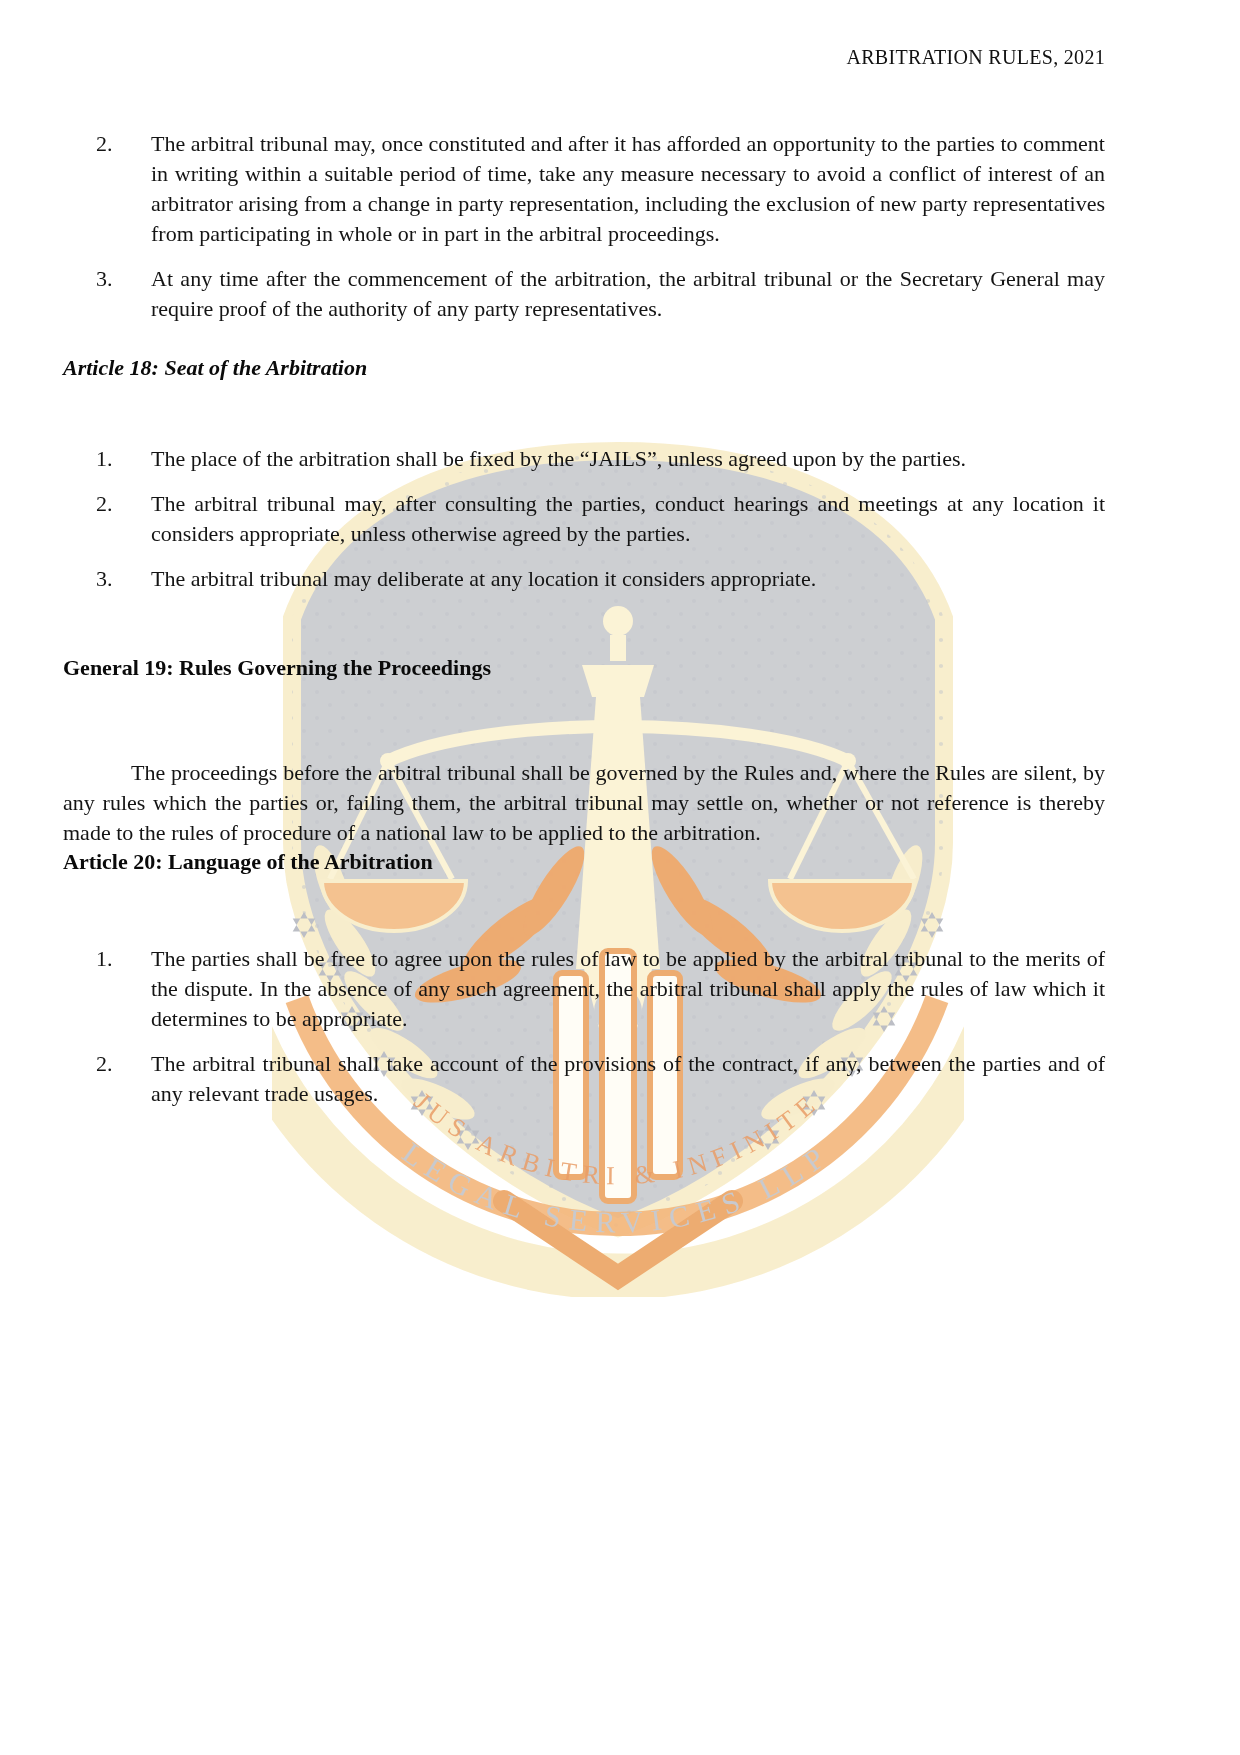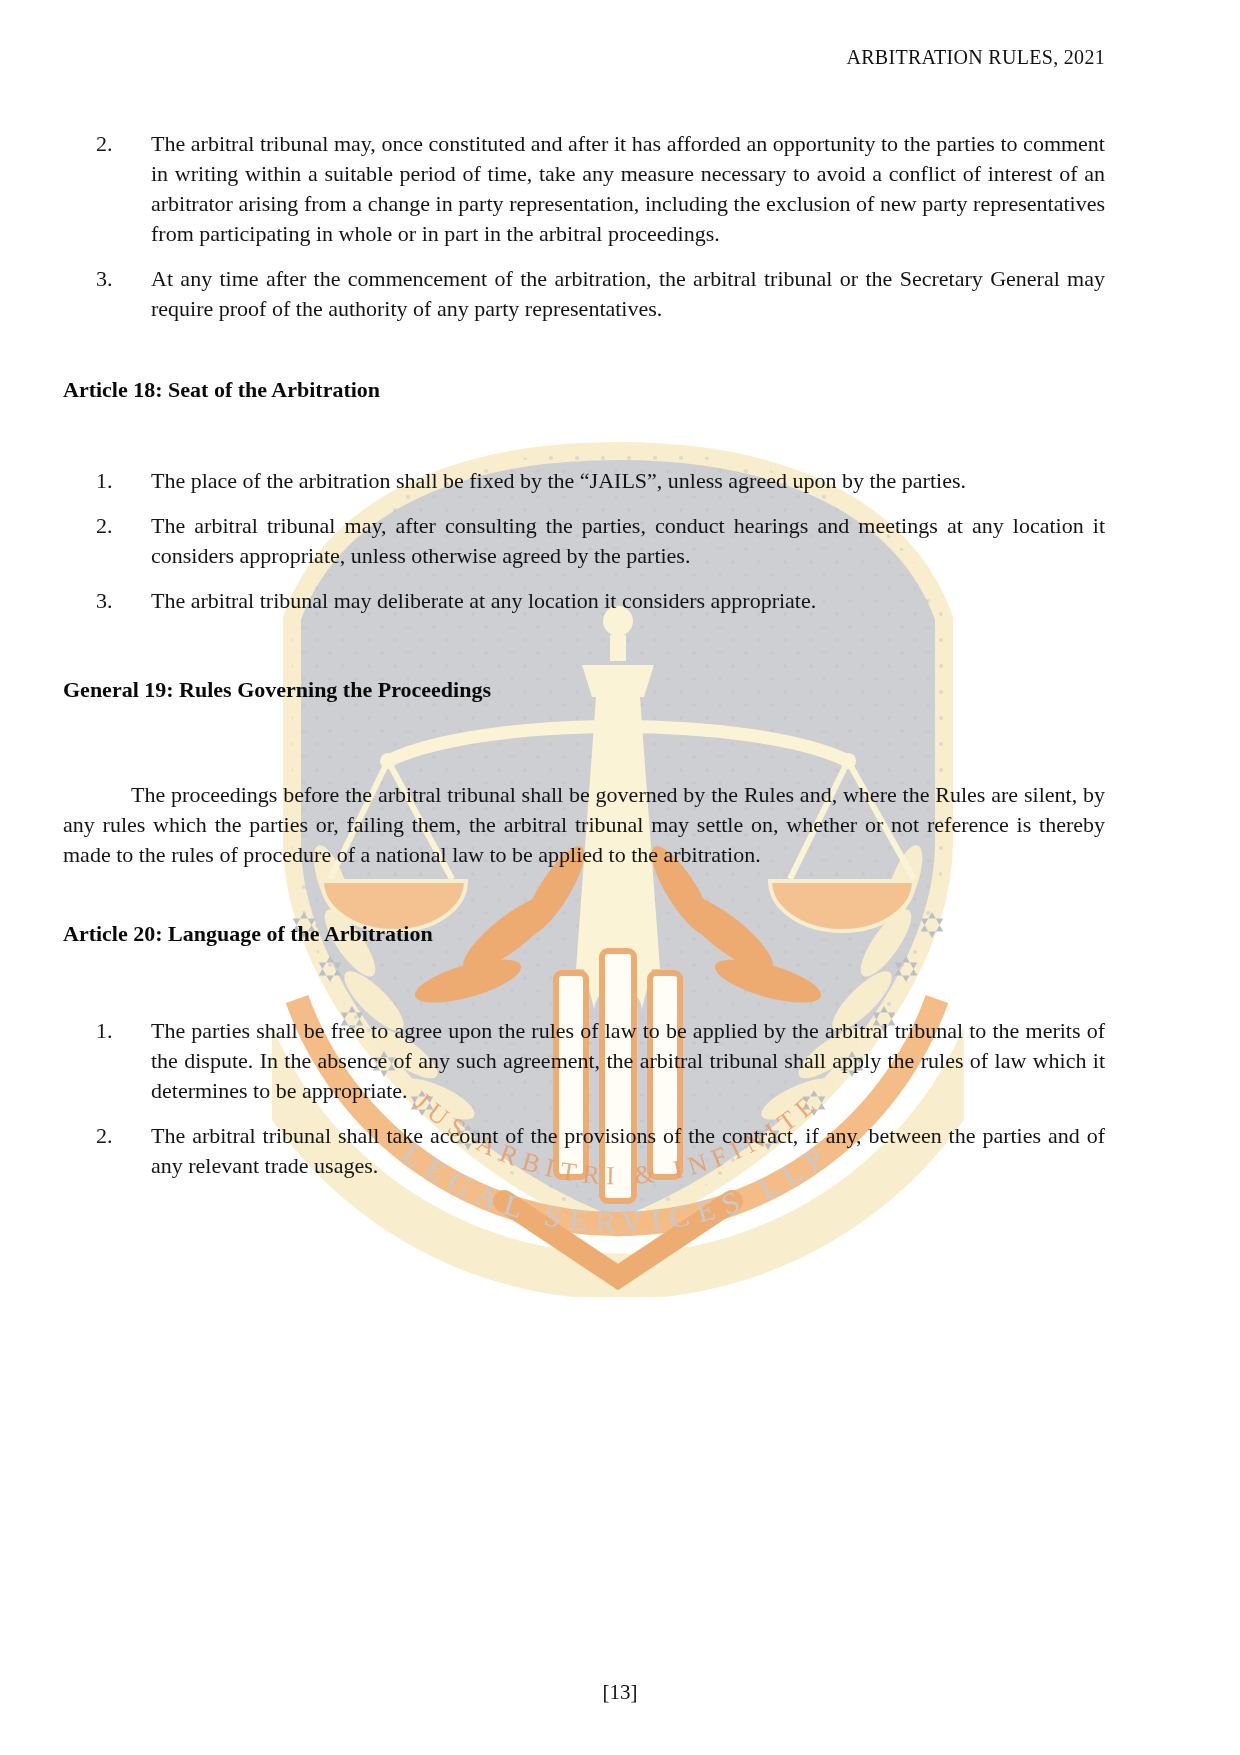--- a/index.html
+++ b/index.html
@@ -23,25 +23,25 @@
     color:#111;
   }
   .body-text{font-size:22px;line-height:30px;text-align:justify;}
   .num-list{margin-top:60px;}
   .num-item{display:flex;margin-bottom:15px;padding-left:33px;}
   .num-item .num{flex:0 0 35px;font-size:22px;line-height:30px;}
   .num-item .itext{flex:1;font-size:22px;line-height:30px;text-align:justify;margin-left:20px;}
   .article-heading{
     font-weight:bold;font-size:22px;line-height:28px;color:#0a0a0a;
   }
-  .h-a18{margin-top:52px;}
+  .h-a18{margin-top:30px;font-style:italic;}
   .list-a18{margin-top:62px;}
   .h-a19{margin-top:60px;}
   .para-a19{margin-top:76px;text-indent:68px;}
-  .h-a20{margin-top:50px;}
+  .h-a20{}
   .para-a20{margin-top:60px;text-indent:68px;}
   .h-a21{margin-top:46px;}
   .list-a21{margin-top:68px;}
   .page-footer{
     position:absolute;left:0;right:0;bottom:50px;
     text-align:center;font-size:21px;z-index:1;color:#111;
   }
   .watermark{
     position:absolute;left:272px;top:413px;width:692px;height:884px;
     z-index:0;opacity:.92;pointer-events:none;
@@ -191,15 +191,14 @@
         <div class="itext">The parties shall be free to agree upon the rules of law to be applied by the arbitral tribunal to the merits of the dispute. In the absence of any such agreement, the arbitral tribunal shall apply the rules of law which it determines to be appropriate.</div>
       </div>
       <div class="num-item">
         <span class="num">2.</span>
         <div class="itext">The arbitral tribunal shall take account of the provisions of the contract, if any, between the parties and of any relevant trade usages.</div>
       </div>
     </div>
 
   </div>
 
-  <div class="page-footer">[13]</div>
 
 </div>
 
 </body></html>

